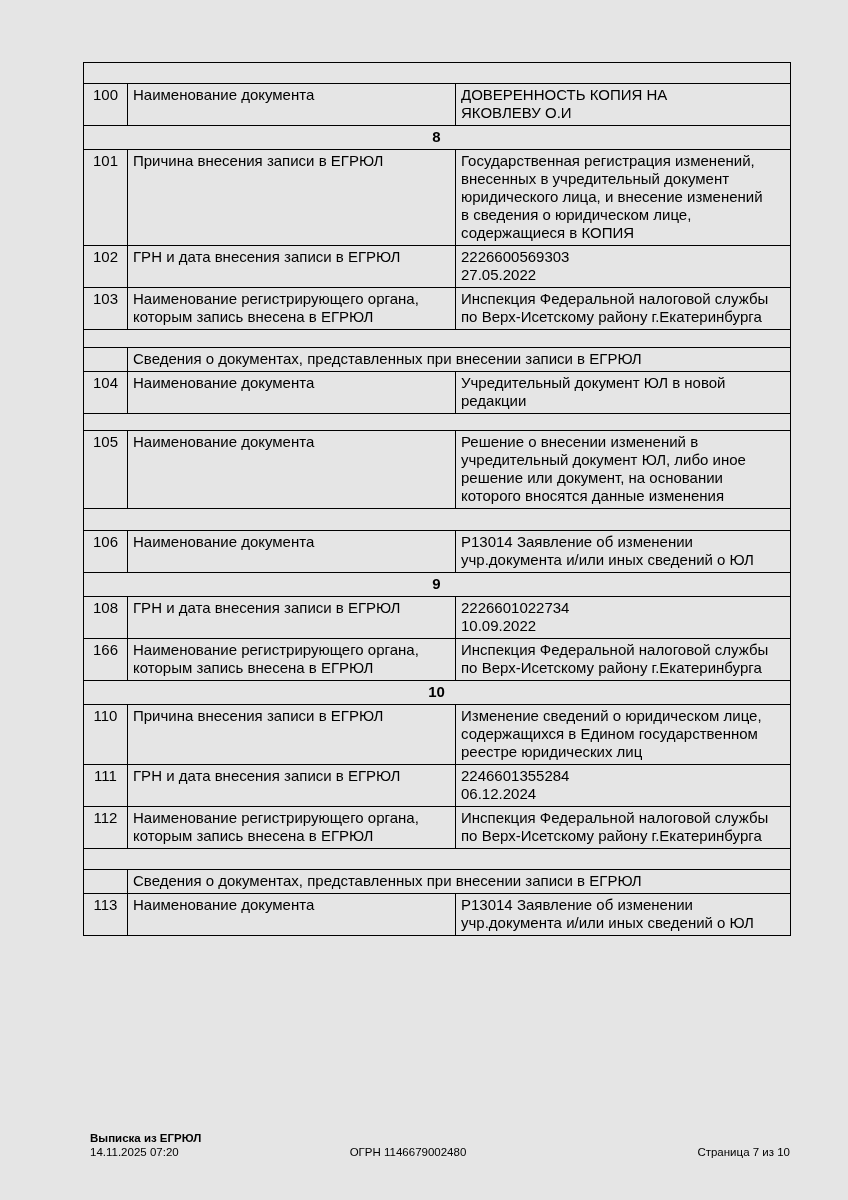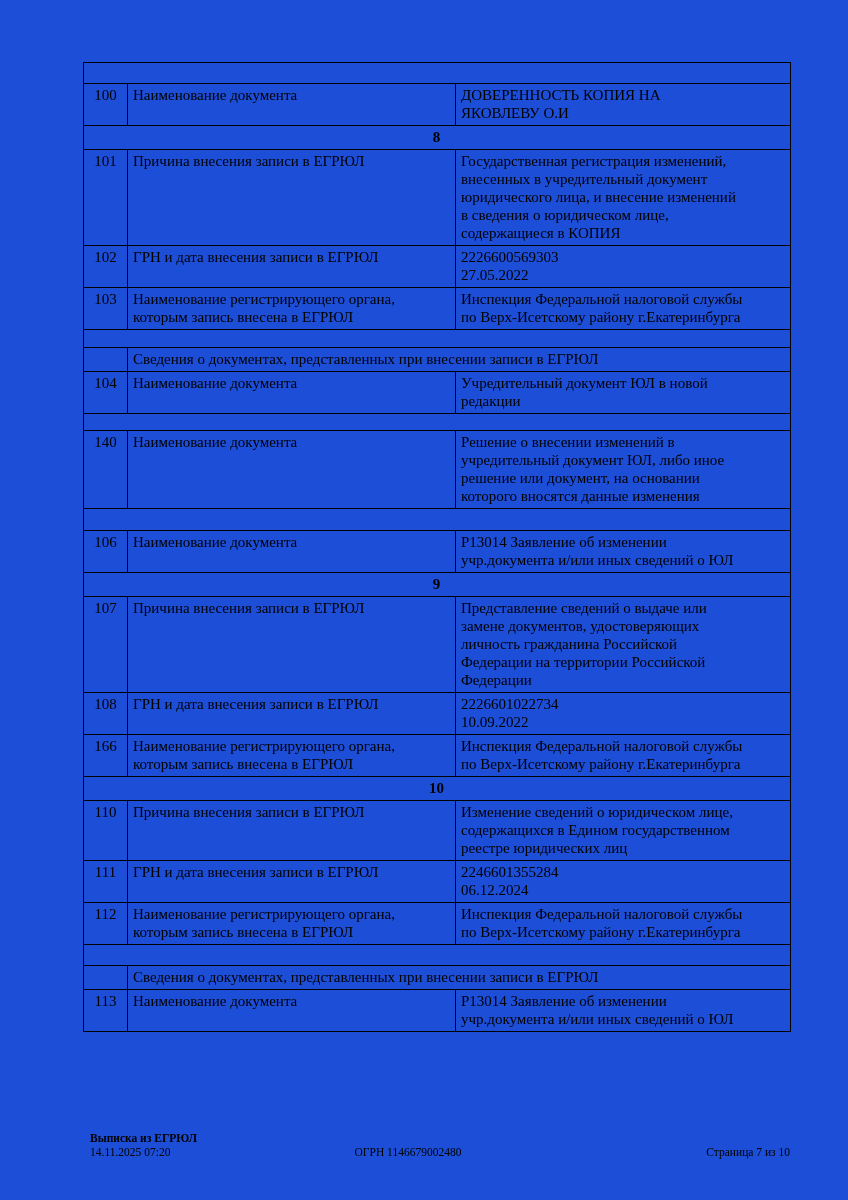--- a/index.html
+++ b/index.html
@@ -4,23 +4,23 @@
 <style>
   html, body {
     margin: 0;
     padding: 0;
     background: #ffffff;
   }
   .page {
     position: relative;
     width: 848px;
     height: 1200px;
-    background: #1d4ed8;
+    background: #e5e5e5;
     color: #000000;
-    font-family: Liberation Serif, serif;
+    font-family: Liberation Sans, sans-serif;
     overflow: hidden;
   }
   table.egrul {
     position: absolute;
     left: 83px;
     top: 62px;
     width: 707px;
     border-collapse: collapse;
     table-layout: fixed;
   }
@@ -134,47 +134,38 @@
         <tr>
           <td class="num">104</td>
           <td class="label">Наименование документа</td>
           <td class="value">Учредительный документ ЮЛ в новой
 редакции</td>
         </tr>
         <tr>
           <td class="spacer" colspan="3" style="height: 16px;"></td>
         </tr>
         <tr>
-          <td class="num">140</td>
+          <td class="num">105</td>
           <td class="label">Наименование документа</td>
           <td class="value">Решение о внесении изменений в
 учредительный документ ЮЛ, либо иное
 решение или документ, на основании
 которого вносятся данные изменения</td>
         </tr>
         <tr>
           <td class="spacer" colspan="3" style="height: 21px;"></td>
         </tr>
         <tr>
           <td class="num">106</td>
           <td class="label">Наименование документа</td>
           <td class="value">Р13014 Заявление об изменении
 учр.документа и/или иных сведений о ЮЛ</td>
         </tr>
         <tr>
           <td class="section" colspan="3">9</td>
-        </tr>
-        <tr>
-          <td class="num">107</td>
-          <td class="label">Причина внесения записи в ЕГРЮЛ</td>
-          <td class="value">Представление сведений о выдаче или
-замене документов, удостоверяющих
-личность гражданина Российской
-Федерации на территории Российской
-Федерации</td>
         </tr>
         <tr>
           <td class="num">108</td>
           <td class="label">ГРН и дата внесения записи в ЕГРЮЛ</td>
           <td class="value">2226601022734
 10.09.2022</td>
         </tr>
         <tr>
           <td class="num">166</td>
           <td class="label">Наименование регистрирующего органа,

